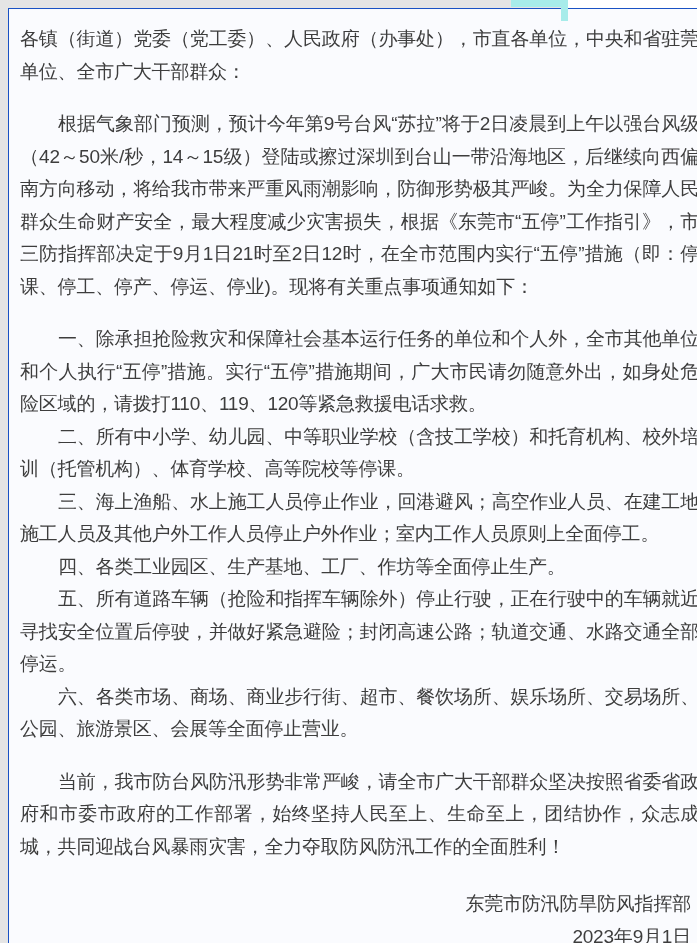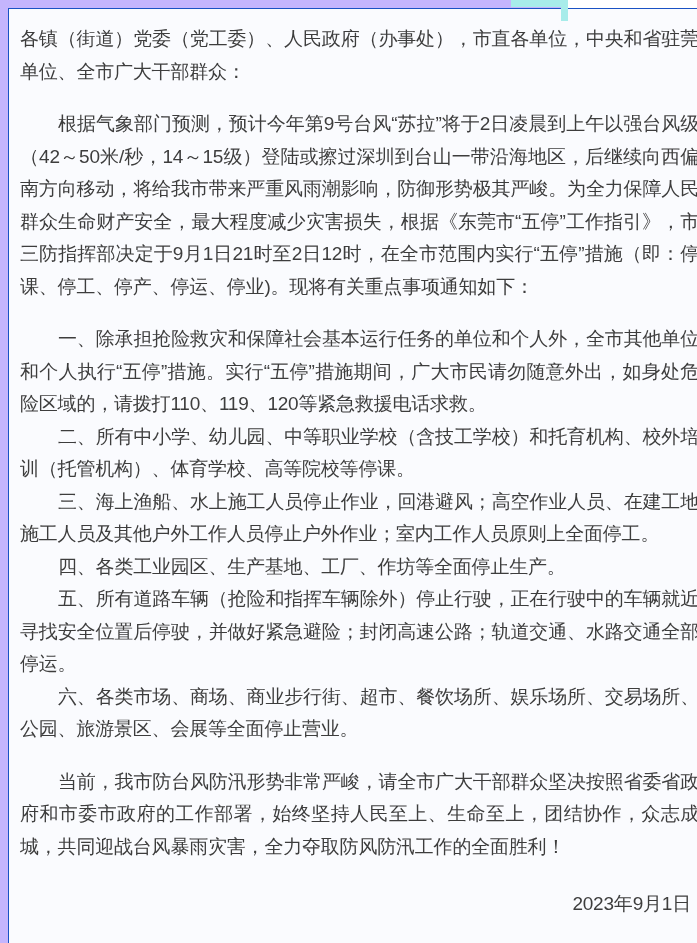--- a/index.html
+++ b/index.html
@@ -8,21 +8,21 @@
     background: #ffffff;
     width: 697px;
     height: 943px;
     overflow: hidden;
     font-family: "Liberation Sans", "DejaVu Sans", sans-serif;
   }
   .stage {
     position: relative;
     width: 568px;
     height: 943px;
-    background: #c4b5fd;
+    background: #e5e5e5;
   }
   .notice-card {
     position: absolute;
     left: 8px;
     top: 8px;
     width: 679px;              
     height: 935px;             
     background: #fafbfe;
     border: 1px solid #1a52c4;
     border-bottom: none;
@@ -88,18 +88,19 @@
 
       <p class="para gap">根据气象部门预测，预计今年第9号台风“苏拉”将于2日凌晨到上午以强台风级（42～50米/秒，14～15级）登陆或擦过深圳到台山一带沿海地区，后继续向西偏南方向移动，将给我市带来严重风雨潮影响，防御形势极其严峻。为全力保障人民群众生命财产安全，最大程度减少灾害损失，根据《东莞市“五停”工作指引》，市三防指挥部决定于9月1日21时至2日12时，在全市范围内实行“五停”措施（即：停课、停工、停产、停运、停业)。现将有关重点事项通知如下：</p>
         <p class="para gap">一、除承担抢险救灾和保障社会基本运行任务的单位和个人外，全市其他单位和个人执行“五停”措施。实行“五停”措施期间，广大市民请勿随意外出，如身处危险区域的，请拨打110、119、120等紧急救援电话求救。</p>
         <p class="para">二、所有中小学、幼儿园、中等职业学校（含技工学校）和托育机构、校外培训（托管机构）、体育学校、高等院校等停课。</p>
         <p class="para">三、海上渔船、水上施工人员停止作业，回港避风；高空作业人员、在建工地施工人员及其他户外工作人员停止户外作业；室内工作人员原则上全面停工。</p>
         <p class="para">四、各类工业园区、生产基地、工厂、作坊等全面停止生产。</p>
         <p class="para">五、所有道路车辆（抢险和指挥车辆除外）停止行驶，正在行驶中的车辆就近寻找安全位置后停驶，并做好紧急避险；封闭高速公路；轨道交通、水路交通全部停运。</p>
         <p class="para">六、各类市场、商场、商业步行街、超市、餐饮场所、娱乐场所、交易场所、公园、旅游景区、会展等全面停止营业。</p>
         <p class="para gap">当前，我市防台风防汛形势非常严峻，请全市广大干部群众坚决按照省委省政府和市委市政府的工作部署，始终坚持人民至上、生命至上，团结协作，众志成城，共同迎战台风暴雨灾害，全力夺取防风防汛工作的全面胜利！</p>
         <div class="sign-block">
+        <p>东莞市防汛防旱防风指挥部</p>
         <p>2023年9月1日</p>
       </div>
 
     </div>
   </div>
 </div>
 
 </body></html>

